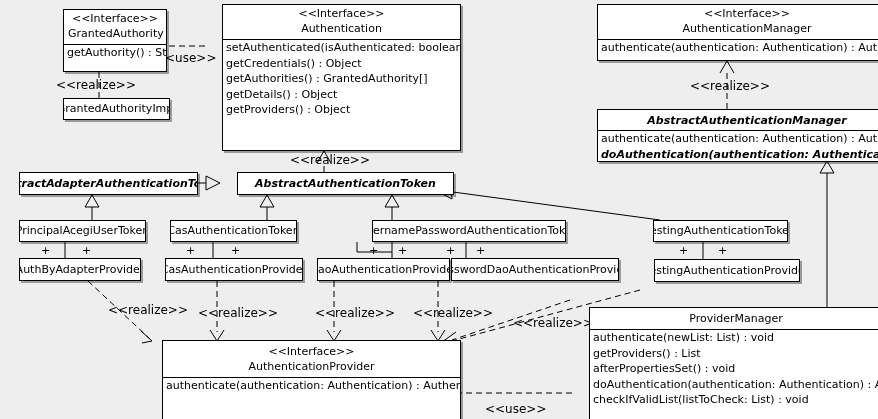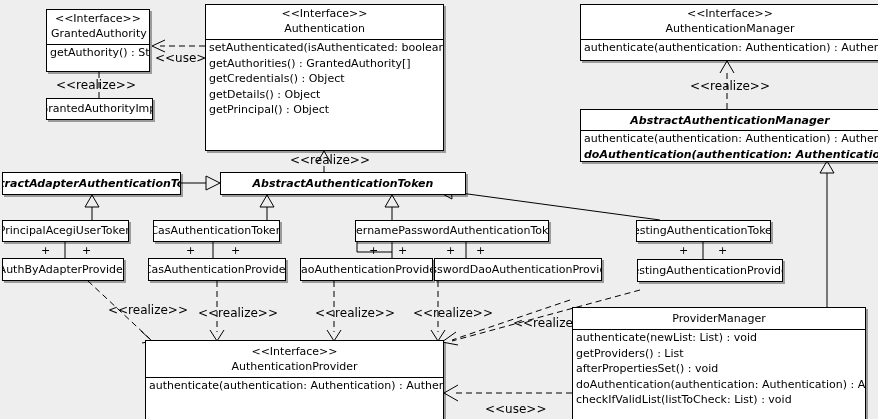--- a/index.html
+++ b/index.html
@@ -18,20 +18,21 @@
   
   .uml {
     position: absolute;
     box-sizing: border-box;
     background: #ffffff;
     border: 1px solid #000000;
     box-shadow: 2px 2px 0 0 rgba(0,0,0,0.35);
     z-index: 5;
     overflow: hidden;
     white-space: nowrap;
+    margin-left: 17px;
   }
   .uml .hdr {
     padding: 2px 4px 3px 4px;
     text-align: center;
   }
   .uml .stereo {
     display: block;
     font-size: 11px;
     line-height: 14px;
     color: #000;
@@ -174,24 +175,24 @@
   </div>
 
   <div class="uml" style="left:205px; top:4px; width:239px; height:147px;">
     <div class="hdr">
       <span class="stereo">&lt;&lt;Interface&gt;&gt;</span>
       <span class="cname">Authentication</span>
     </div>
     <div class="sep"></div>
     <div class="ops">
       <div class="op">setAuthenticated(isAuthenticated: boolean) : void</div>
+      <div class="op">getCredentials() : Object</div>
       <div class="op">getAuthorities() : GrantedAuthority[]</div>
-      <div class="op">getCredentials() : Object</div>
       <div class="op">getDetails() : Object</div>
-      <div class="op">getPrincipal() : Object</div>
+      <div class="op">getProviders() : Object</div>
     </div>
   </div>
 
   <div class="uml" style="left:580px; top:4px; width:300px; height:57px;">
     <div class="hdr">
       <span class="stereo">&lt;&lt;Interface&gt;&gt;</span>
       <span class="cname">AuthenticationManager</span>
     </div>
     <div class="sep"></div>
     <div class="ops">
@@ -207,21 +208,21 @@
     <div class="ops">
       <div class="op">authenticate(authentication: Authentication) : Authentication</div>
       <div class="op ital">doAuthentication(authentication: Authentication) : Authentication</div>
     </div>
   </div>
 
   <div class="uml plain abstract" style="left:2px; top:172px; width:179px; height:23px;">
     <span class="cname" style="font-style:italic;font-weight:bold;">AbstractAdapterAuthenticationToken</span>
   </div>
 
-  <div class="uml plain abstract" style="left:220px; top:172px; width:246px; height:23px;">
+  <div class="uml plain abstract" style="left:220px; top:172px; width:217px; height:23px;">
     <span class="cname" style="font-style:italic;font-weight:bold;">AbstractAuthenticationToken</span>
   </div>
 
   <div class="uml plain" style="left:2px; top:220px; width:127px; height:22px;">
     <span class="cname">PrincipalAcegiUserToken</span>
   </div>
 
   <div class="uml plain" style="left:153px; top:220px; width:127px; height:22px;">
     <span class="cname">CasAuthenticationToken</span>
   </div>

